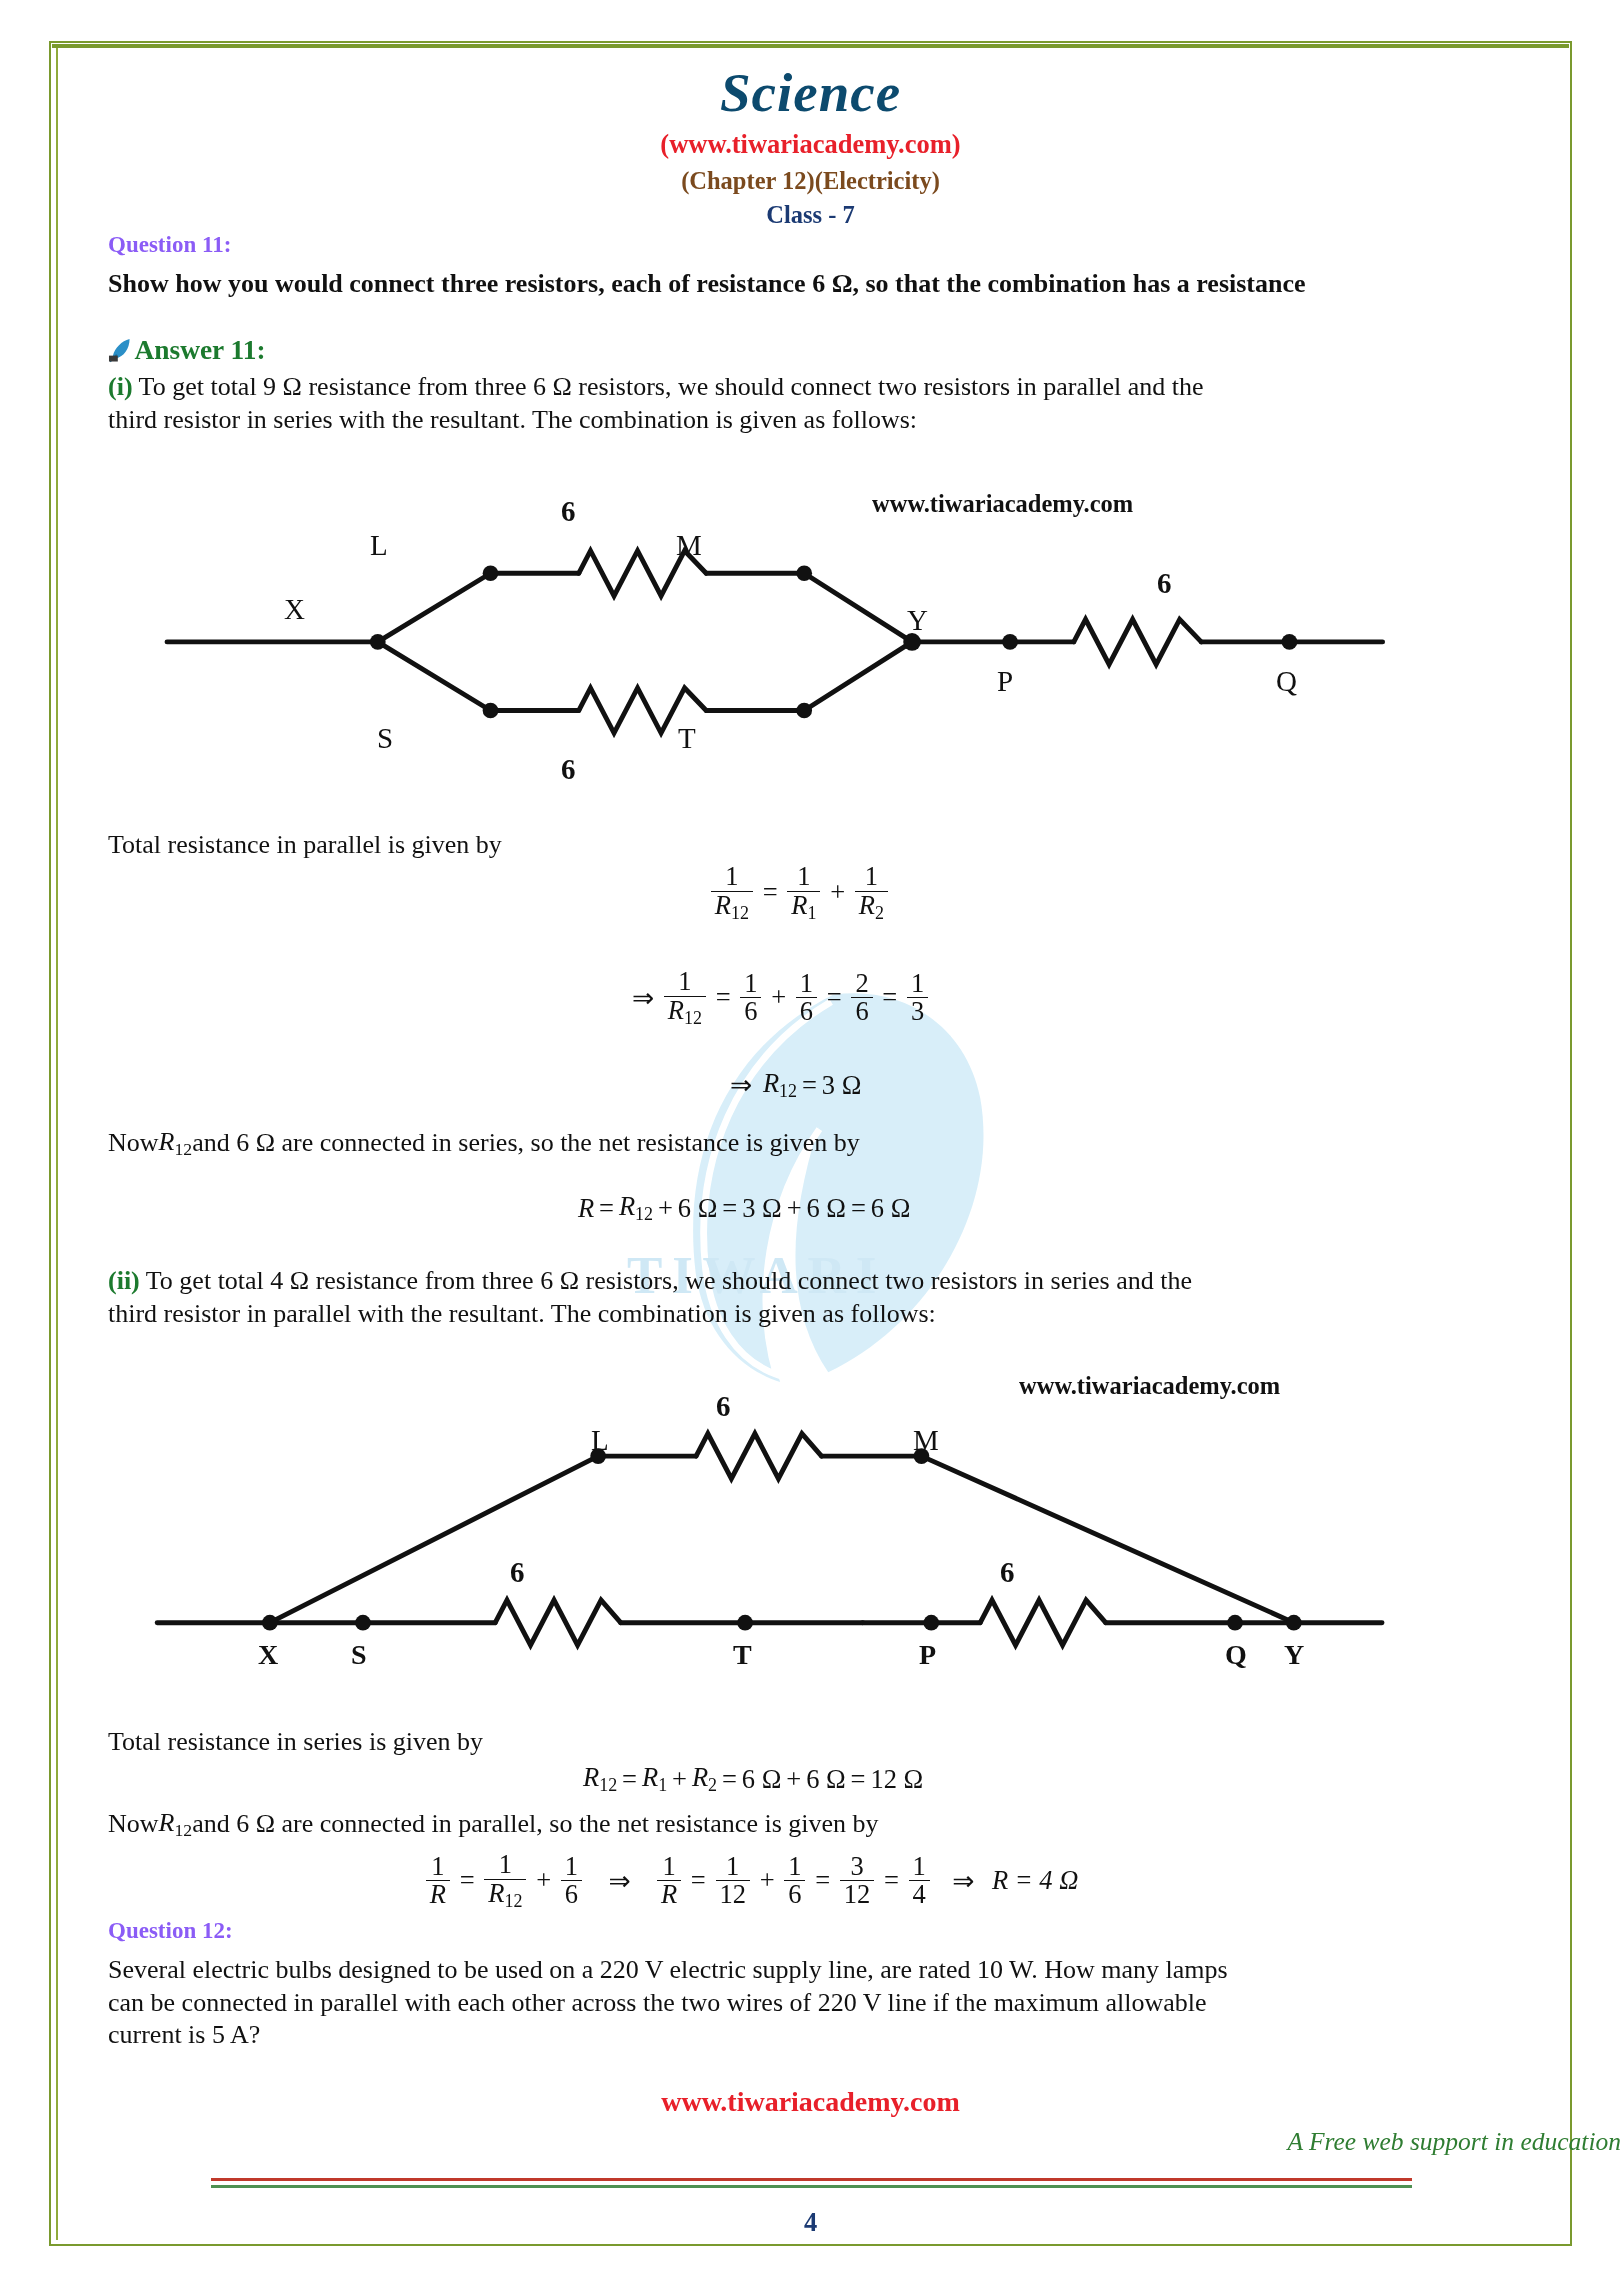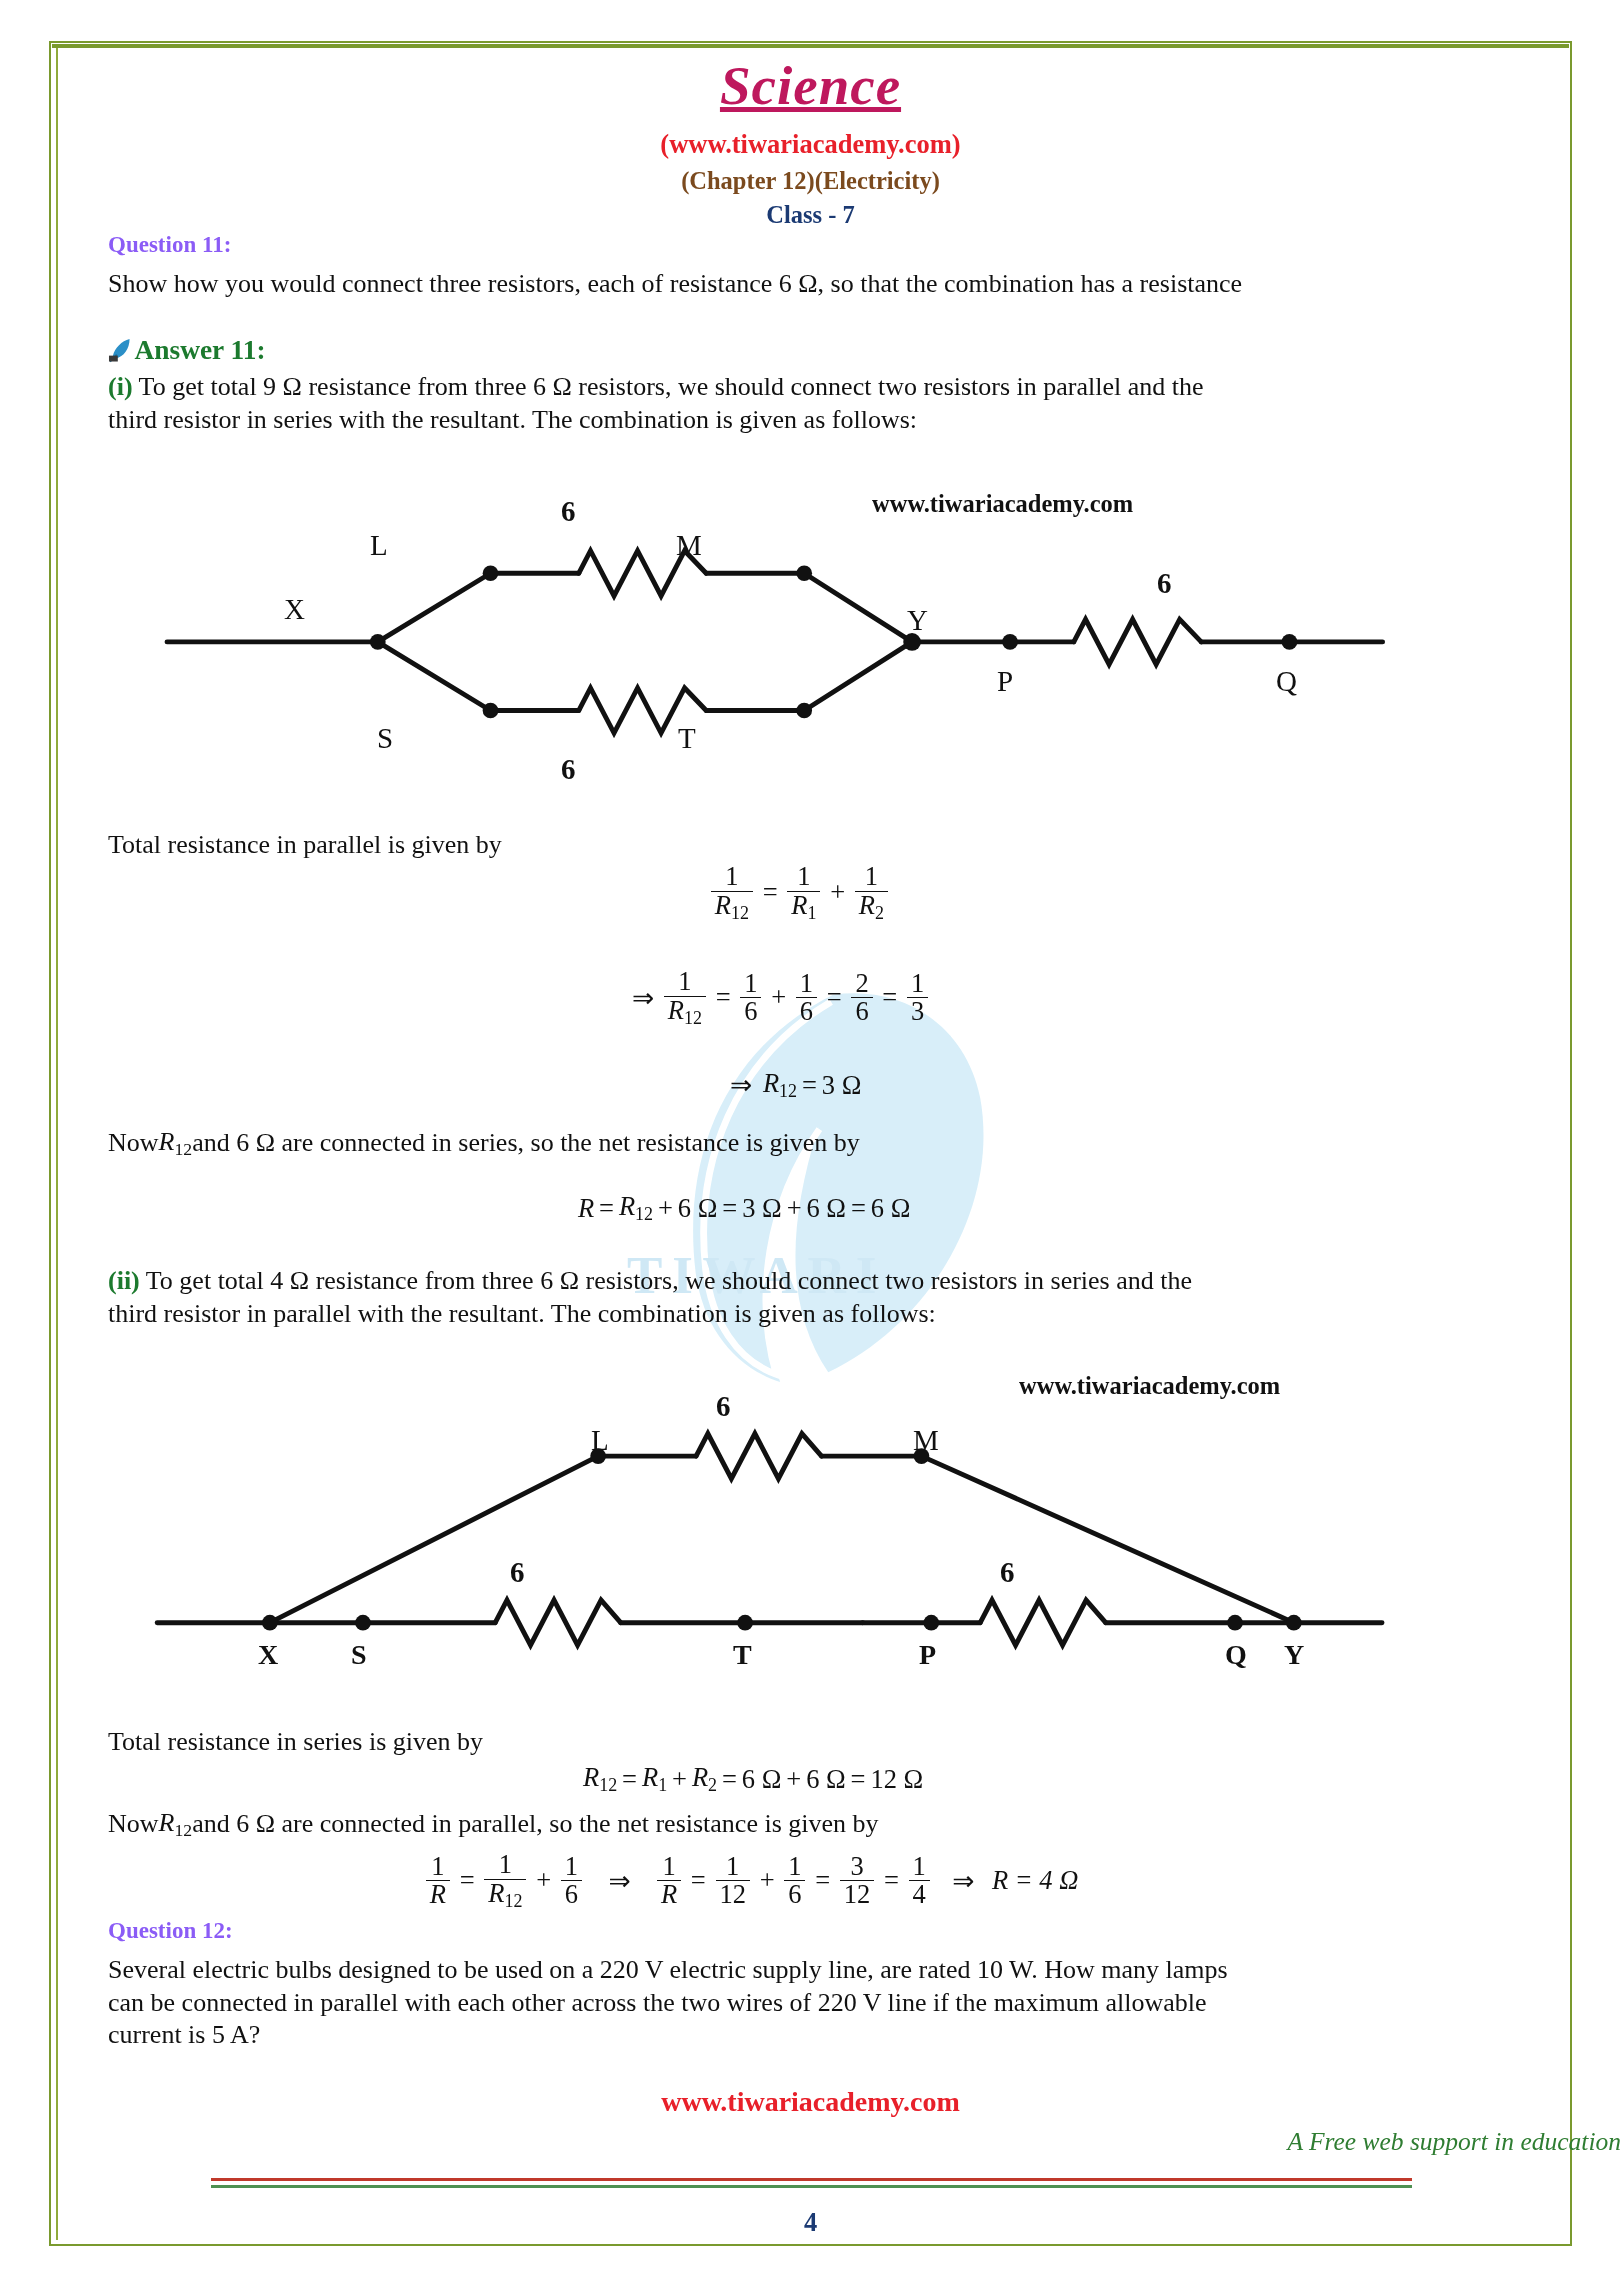--- a/index.html
+++ b/index.html
@@ -51,28 +51,27 @@
     font-size: 53px;
     letter-spacing: 9.8px;
     color: #cfe8f5;
     font-weight: 700;
     pointer-events: none;
   }
 
   
   .hdr { position: absolute; width: 100%; text-align: center; }
   .hdr-science {
-    top: 54px;
+    top: 61px;
     font-family: "Liberation Serif", serif;
     font-style: italic;
     font-weight: 700;
     font-size: 55px;
-    color: #be185d;
+    color: #0c4a6e;
     letter-spacing: 1px;
-    text-decoration: underline;
   }
   .hdr-site {
     top: 129px;
     font-family: "Liberation Serif", serif;
     font-weight: 700;
     font-size: 26.5px;
     color: #e8202a;
   }
   .hdr-chapter {
     top: 167px;
@@ -215,21 +214,21 @@
     <path d="M248,22 C150,80 108,185 120,295 C126,348 152,388 192,402 C170,325 182,228 236,152" fill="none" stroke="#ffffff" stroke-width="7"></path>
   </svg>
   <div class="wm-text">TIWARI</div>
 
   <div class="hdr hdr-science">Science</div>
   <div class="hdr hdr-site">(www.tiwariacademy.com)</div>
   <div class="hdr hdr-chapter">(Chapter 12)(Electricity)</div>
   <div class="hdr hdr-class">Class - 7</div>
 
   <div class="txt qhead" style="top:230px;left:108px;">Question 11:</div>
-  <div class="txt" style="top:267px;left:108px;">Show how you would connect three resistors, each of resistance 6 Ω, so that the combination has a resistance</div>
+  <div class="txt" style="top:267px;left:108px;font-weight:bold;">Show how you would connect three resistors, each of resistance 6 Ω, so that the combination has a resistance</div>
 
   <div class="txt ahead" style="top:333px;left:108px;">
     <svg class="quill" viewBox="0 0 26 26">
       <path d="M22,2 C14,4 7,11 5,19 L3,24 L8,22 C16,20 22,12 22,2 Z" fill="#2b8fc7"></path>
       <path d="M2,25 L9,18" stroke="#1b6fa0" stroke-width="2" fill="none"></path>
       <rect x="1" y="19" width="9" height="6" fill="#3a3a3a"></rect>
     </svg><span>Answer 11:</span>
   </div>
   <div class="txt" style="top:370px;left:108px;">
     <span class="grn-b">(i)</span><span> To get total 9 Ω resistance from three 6 Ω resistors, we should connect two resistors in parallel and the</span>

